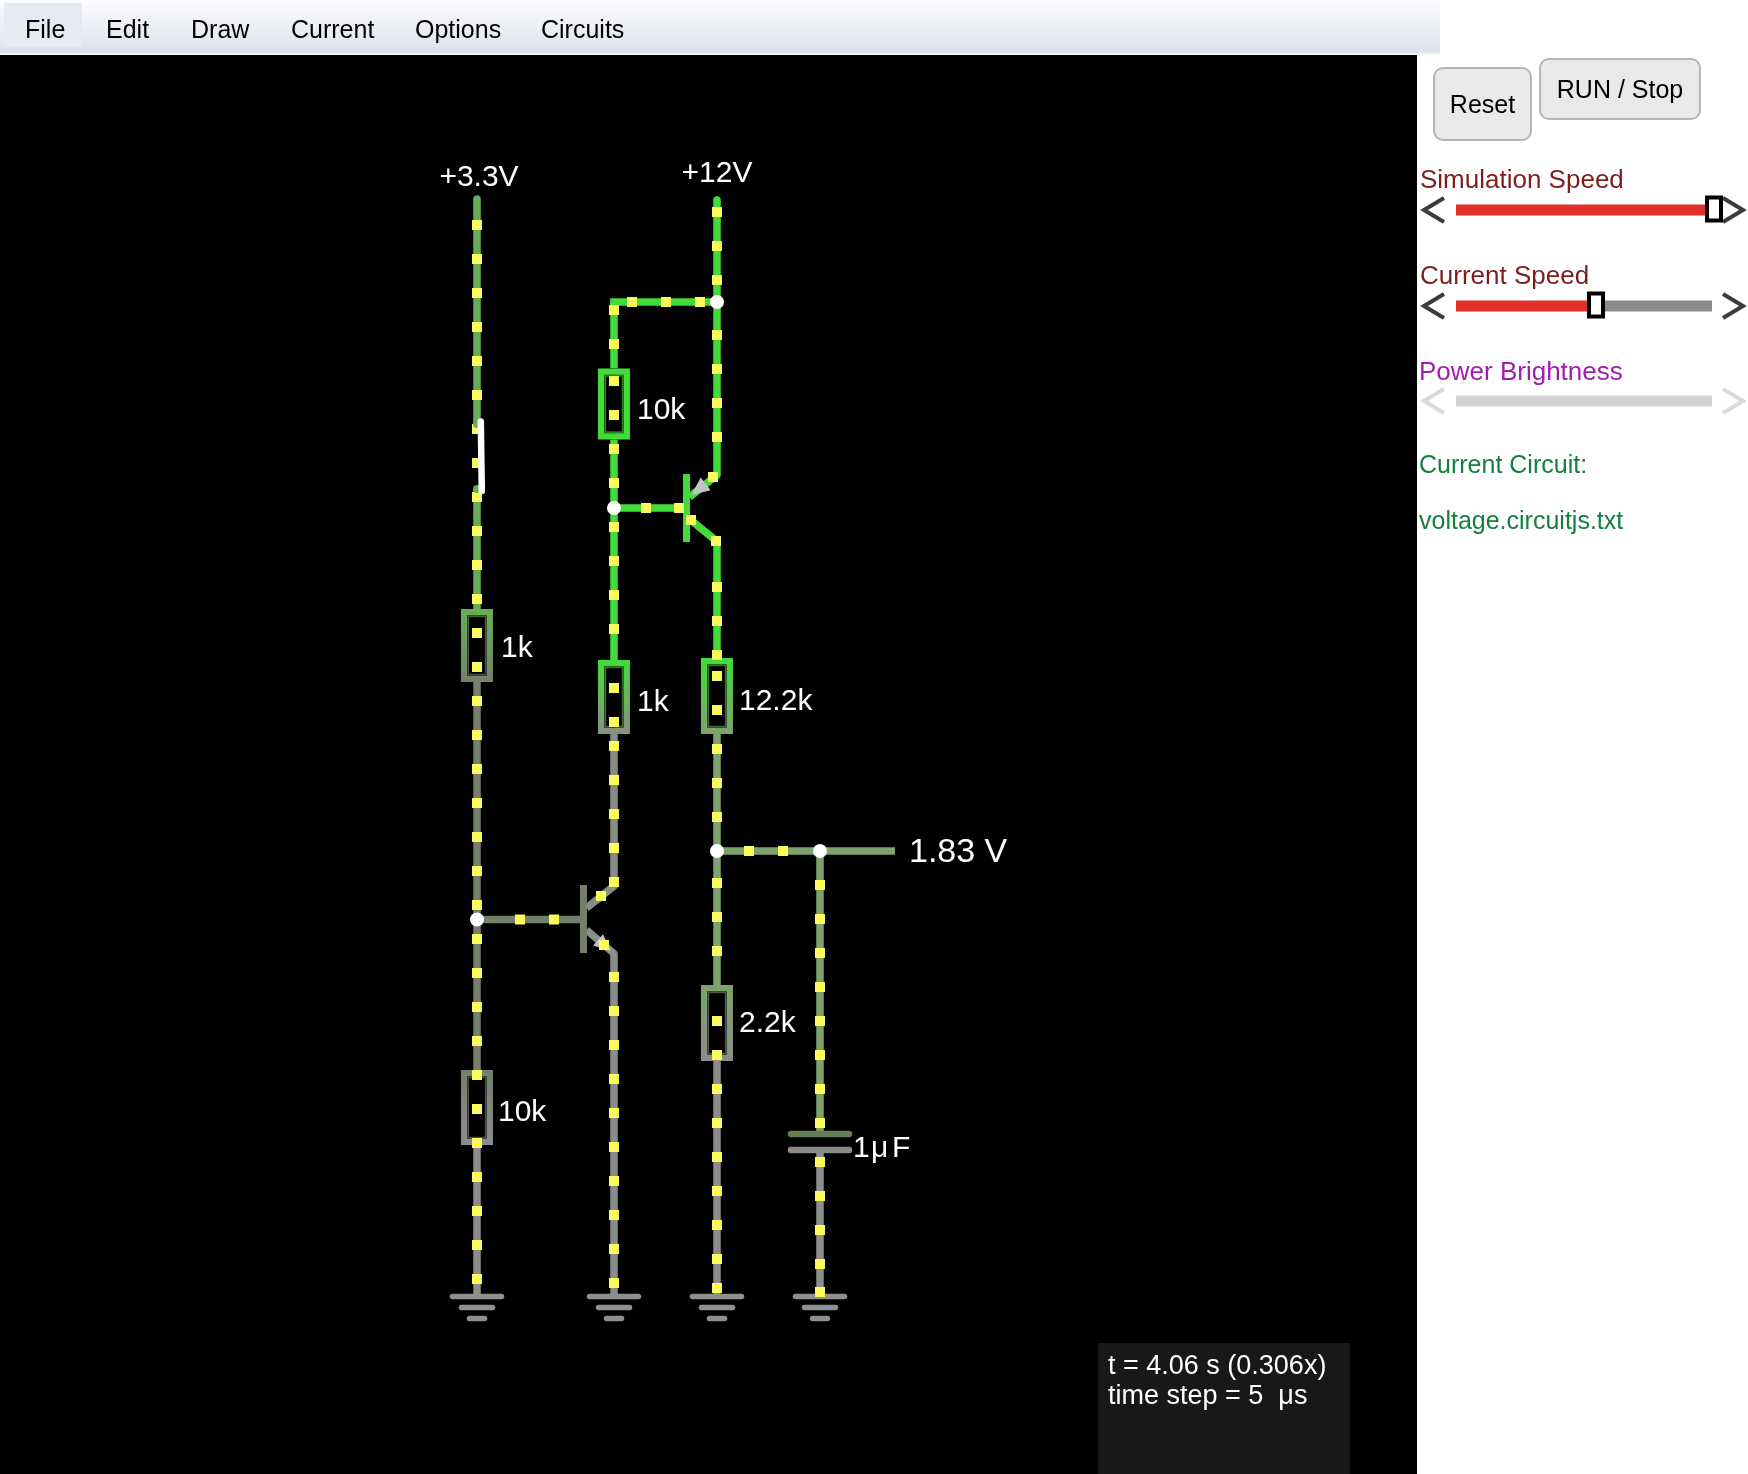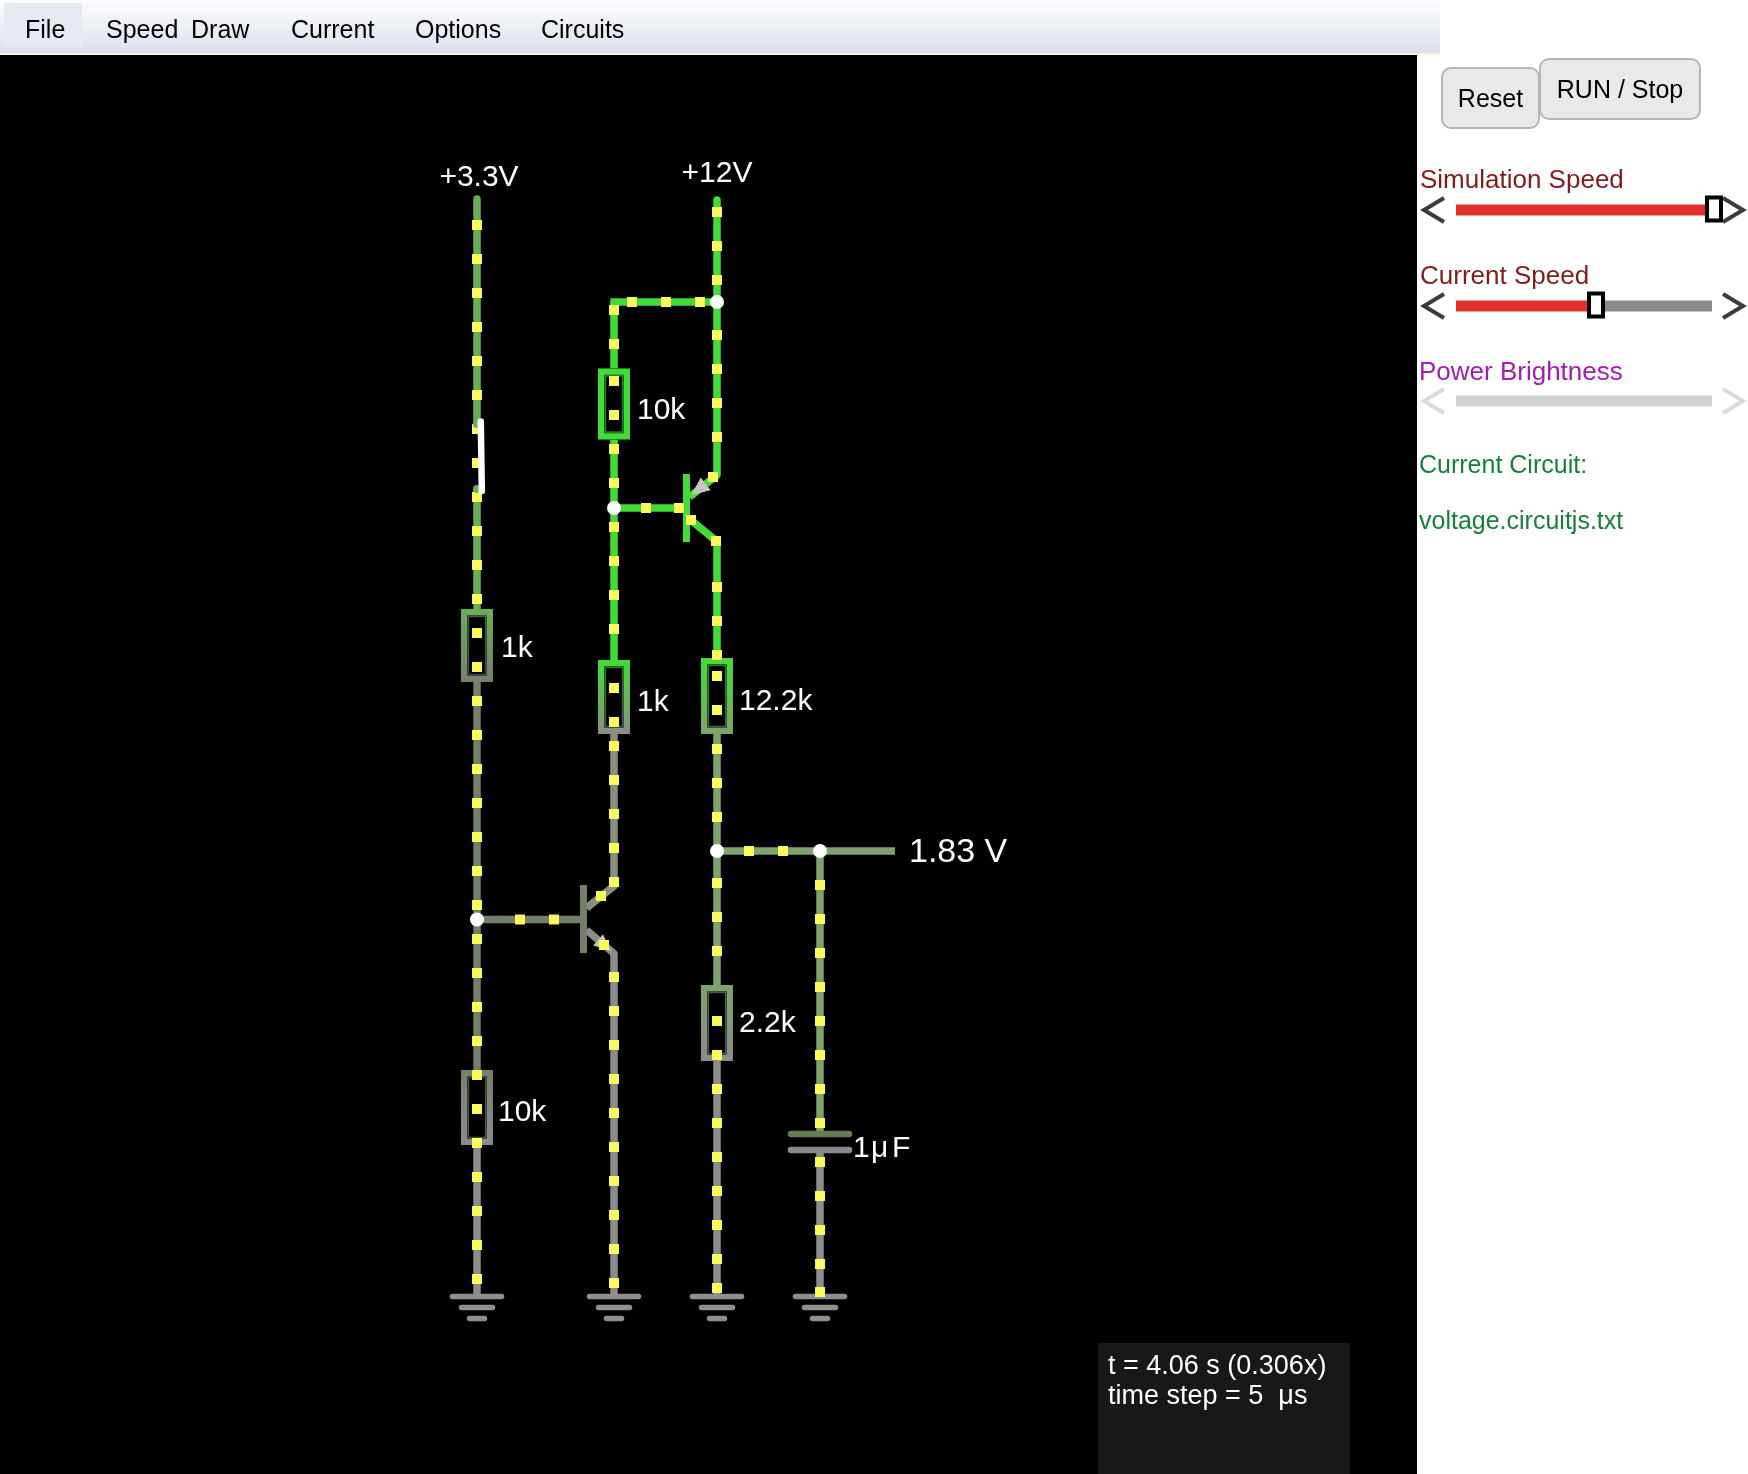--- a/index.html
+++ b/index.html
@@ -247,21 +247,21 @@
 <text x="498" y="1121" font-size="30" text-anchor="start" fill="#ffffff">10k</text>
 <text x="909" y="862" font-size="34" text-anchor="start" fill="#ffffff">1.83 V</text>
 <text y="1157" font-size="30" fill="#ffffff"><tspan x="853">1</tspan><tspan x="871">μ</tspan><tspan x="892">F</tspan></text>
 </g>
 </svg>
 <div id="timebox">
     <div style="position:absolute;left:10px;top:7px">t = 4.06 s (0.306x)</div>
 <div style="position:absolute;left:10px;top:37px">time step = 5 &nbsp;μs</div>
   </div>
 <div id="sidebar">
-<div class="btn" style="left:24px;top:12px;width:99px;height:62px">Reset</div>
+<div class="btn" style="left:16px;top:12px;width:99px;height:74px">Reset</div>
 <div class="btn" style="left:122px;top:3px;width:162px;height:62px">RUN / Stop</div>
 <div class="slbl" style="left:3px;top:109px">Simulation Speed</div>
 <svg width="331" height="44" style="position:absolute;left:0;top:138px">
  <polyline points="27,5 7,17 27,29" fill="none" stroke="#3c3c3c" stroke-width="4"></polyline>
  <polyline points="306,5 326,17 306,29" fill="none" stroke="#3c3c3c" stroke-width="4"></polyline>
  <rect x="39" y="11.5" width="251" height="11" fill="#e0302a"></rect>
  <rect x="290" y="4.5" width="14" height="23" fill="#fff" stroke="#000" stroke-width="4"></rect>
 </svg>
 <div class="slbl" style="left:3px;top:205px">Current Speed</div>
 <svg width="331" height="44" style="position:absolute;left:0;top:234px">
@@ -276,18 +276,18 @@
  <polyline points="27,5 7,17 27,29" fill="none" stroke="#dadada" stroke-width="4"></polyline>
  <polyline points="306,5 326,17 306,29" fill="none" stroke="#dadada" stroke-width="4"></polyline>
  <rect x="39" y="11.5" width="256" height="11" fill="#d2d2d2"></rect>
 </svg>
 <div class="slbl2" style="left:2px;top:395px">Current Circuit:</div>
 <div class="slbl2" style="left:2px;top:451px">voltage.circuitjs.txt</div>
 </div>
 <div id="menubar">
 <div id="filebg"></div>
 <div class="mi" style="left:25px">File</div>
-<div class="mi" style="left:106px">Speed</div>
+<div class="mi" style="left:106px">Edit</div>
 <div class="mi" style="left:191px">Draw</div>
 <div class="mi" style="left:291px">Current</div>
 <div class="mi" style="left:415px">Options</div>
 <div class="mi" style="left:541px">Circuits</div>
 </div>
 
 </body></html>

